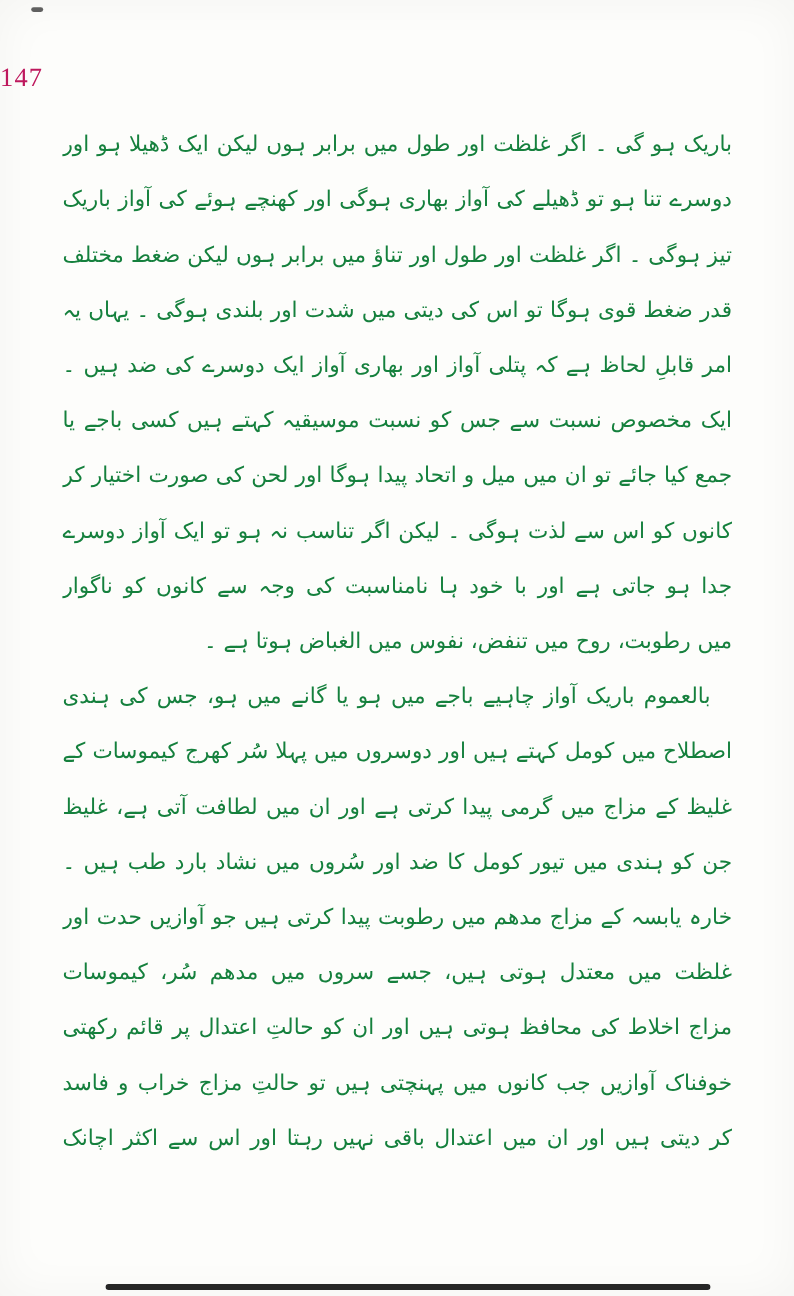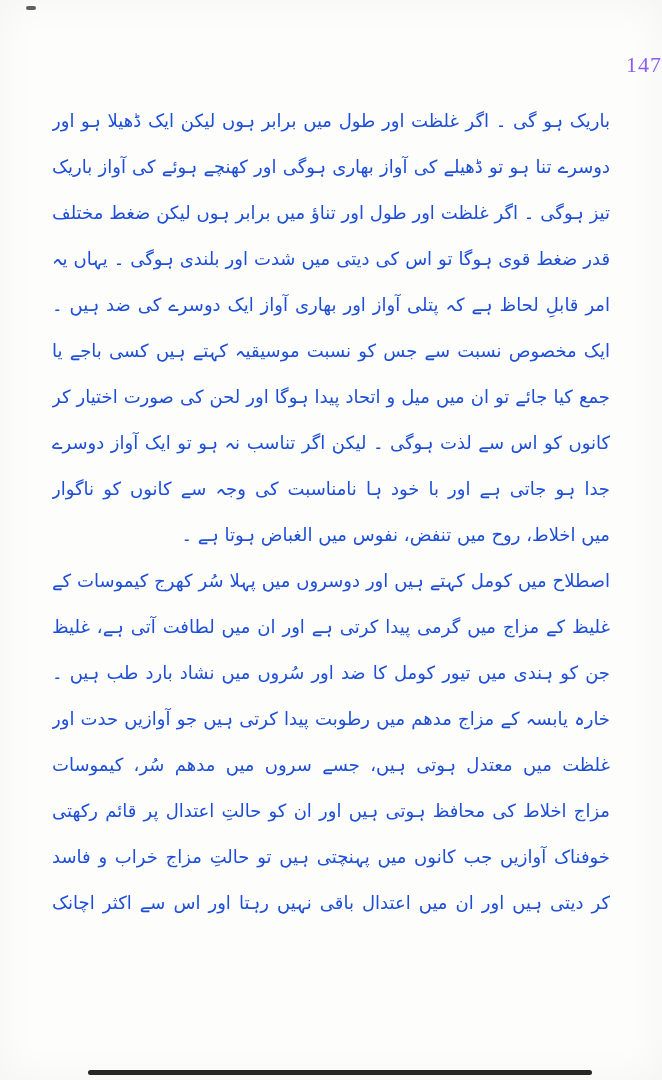--- a/index.html
+++ b/index.html
@@ -15,39 +15,39 @@
     background: #fdfdfb;
     overflow: hidden;
     box-shadow: inset 0 0 40px rgba(0,0,0,0.04);
     font-family: "DejaVu Sans", sans-serif;
   }
   .page-number {
     position: absolute;
     top: 52px;
     left: 0;
     right: 0;
-    text-align: right;
+    text-align: left;
     font-family: "Liberation Serif", serif;
     font-size: 22px;
     letter-spacing: 1px;
-    color: #8b5cf6;
+    color: #be185d;
   }
   .text-block {
     position: absolute;
     top: 98px;
     right: 52px;
     left: 52px;
     direction: rtl;
   }
   .text-line {
     height: 46px;
     line-height: 46px;
     overflow: hidden;
     font-size: 18px;
-    color: #1d4ed8;
+    color: #15803d;
     text-align: justify;
     text-align-last: justify;
     white-space: normal;
   }
   .text-line.para-end {
     text-align-last: right;
   }
   .text-line.para-indent {
     padding-right: 18px;
   }
@@ -83,21 +83,22 @@
   <div class="text-block">
     <div class="text-line">باریک ہو گی ۔ اگر غلظت اور طول میں برابر ہوں لیکن ایک ڈھیلا ہو اور</div>
     <div class="text-line">دوسرے تنا ہو تو ڈھیلے کی آواز بھاری ہوگی اور کھنچے ہوئے کی آواز باریک اور</div>
     <div class="text-line">تیز ہوگی ۔ اگر غلظت اور طول اور تناؤ میں برابر ہوں لیکن ضغط مختلف ہو تو جس</div>
     <div class="text-line">قدر ضغط قوی ہوگا تو اس کی دیتی میں شدت اور بلندی ہوگی ۔ یہاں یہ</div>
     <div class="text-line">امر قابلِ لحاظ ہے کہ پتلی آواز اور بھاری آواز ایک دوسرے کی ضد ہیں ۔ اگر</div>
     <div class="text-line">ایک مخصوص نسبت سے جس کو نسبت موسیقیہ کہتے ہیں کسی باجے یا راگ میں</div>
     <div class="text-line">جمع کیا جائے تو ان میں میل و اتحاد پیدا ہوگا اور لحن کی صورت اختیار کر لے گا اور</div>
     <div class="text-line">کانوں کو اس سے لذت ہوگی ۔ لیکن اگر تناسب نہ ہو تو ایک آواز دوسرے سے</div>
     <div class="text-line">جدا ہو جاتی ہے اور با خود ہا نامناسبت کی وجہ سے کانوں کو ناگوار ہوگی ۔ طبیعت</div>
-    <div class="text-line para-end">میں اخلاط، روح میں تنفض، نفوس میں الغباض ہوتا ہے ۔</div>
+    <div class="text-line para-end">میں رطوبت، روح میں تنفض، نفوس میں الغباض ہوتا ہے ۔</div>
+    <div class="text-line para-indent">بالعموم باریک آواز چاہیے باجے میں ہو یا گانے میں ہو، جس کی ہندی</div>
     <div class="text-line">اصطلاح میں کومل کہتے ہیں اور دوسروں میں پہلا سُر کھرج کیموسات کے اخلاط</div>
     <div class="text-line">غلیظ کے مزاج میں گرمی پیدا کرتی ہے اور ان میں لطافت آتی ہے، غلیظ آوازیں</div>
     <div class="text-line">جن کو ہندی میں تیور کومل کا ضد اور سُروں میں نشاد بارد طب ہیں ۔ کیموسات</div>
     <div class="text-line">خارہ یابسہ کے مزاج مدھم میں رطوبت پیدا کرتی ہیں جو آوازیں حدت اور</div>
     <div class="text-line">غلظت میں معتدل ہوتی ہیں، جسے سروں میں مدھم سُر، کیموسات معتدلہ کے</div>
     <div class="text-line">مزاج اخلاط کی محافظ ہوتی ہیں اور ان کو حالتِ اعتدال پر قائم رکھتی ہیں ۔ بلند اور</div>
     <div class="text-line">خوفناک آوازیں جب کانوں میں پہنچتی ہیں تو حالتِ مزاج خراب و فاسد</div>
     <div class="text-line">کر دیتی ہیں اور ان میں اعتدال باقی نہیں رہتا اور اس سے اکثر اچانک موت</div>
   </div>
 

